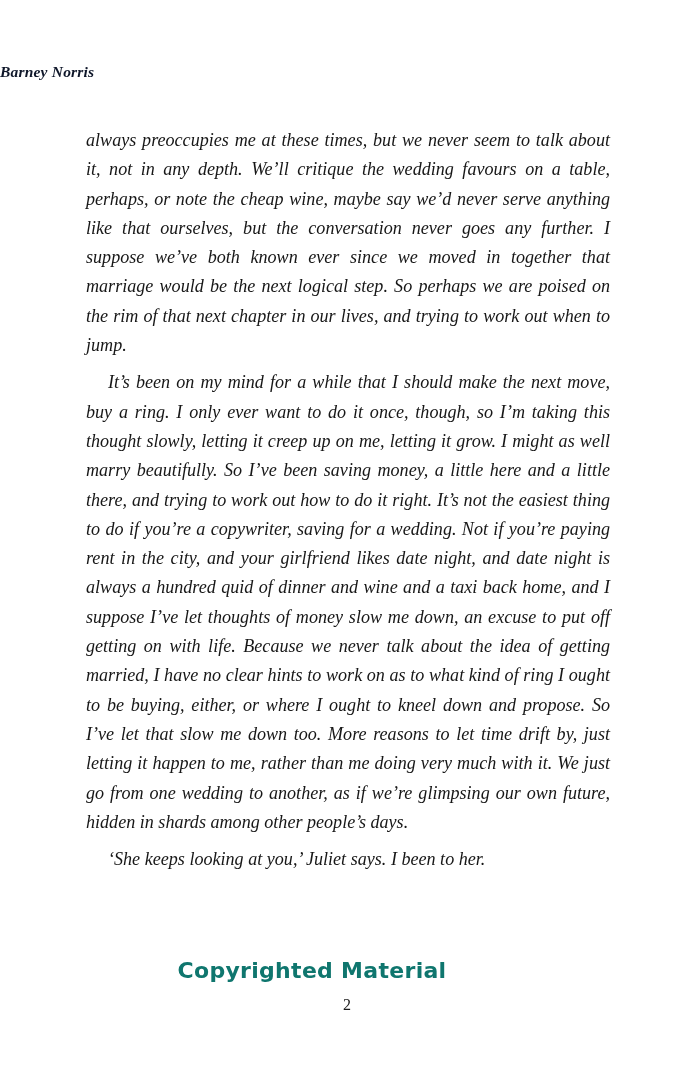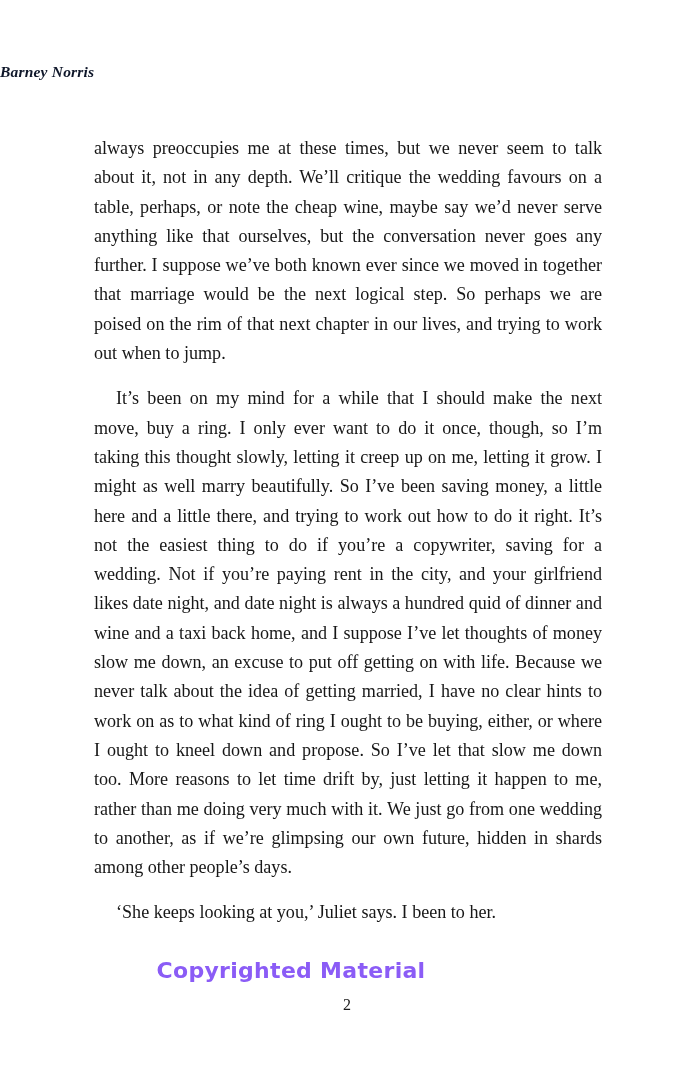--- a/index.html
+++ b/index.html
@@ -39,40 +39,42 @@
     top: 118px;
     left: 78px;
     width: 540px;
     font-size: 18.1px;
     line-height: 29.3px;
     text-align: justify;
     text-justify: inter-word;
     color: #171717;
   }
   .body-text p {
-    margin: 16px;
+    margin: 8px;
     text-indent: 0;
+    font-style: italic;
   }
   .body-text p.indent {
     text-indent: 22px;
   }
   .body-text p.last-line {
     text-align: left;
   }
   .copyright-stamp {
     position: absolute;
     top: 958px;
     left: 0;
     width: 582px;
     text-align: center;
     font-family: "DejaVu Sans", sans-serif;
     font-weight: bold;
     font-size: 22px;
-    color: #8b5cf6;
+    color: #0f766e;
     letter-spacing: 0.3px;
+    padding-left: 21px;
   }
   .folio {
     position: absolute;
     top: 996px;
     left: 0;
     width: 694px;
     text-align: center;
     font-size: 16px;
     color: #1a1a1a;
   }

